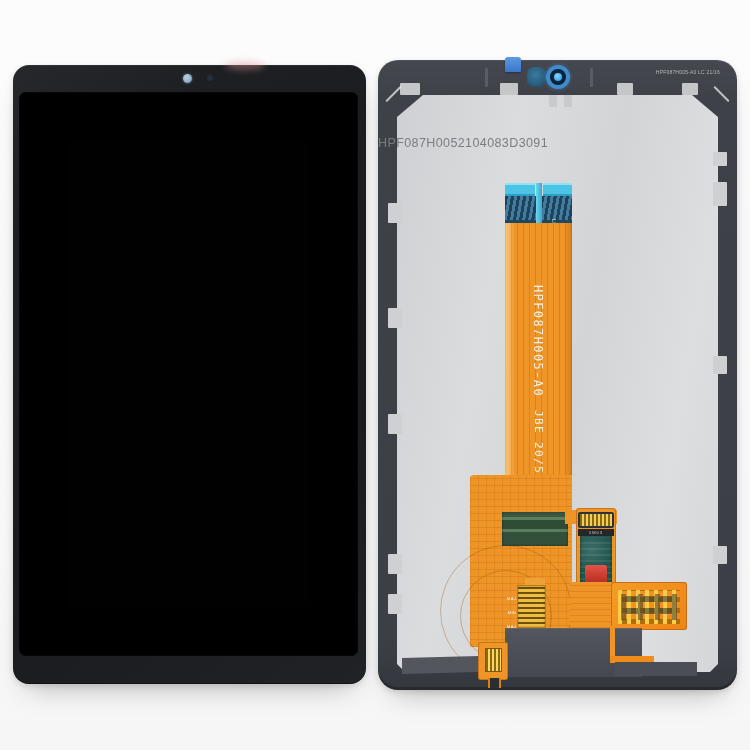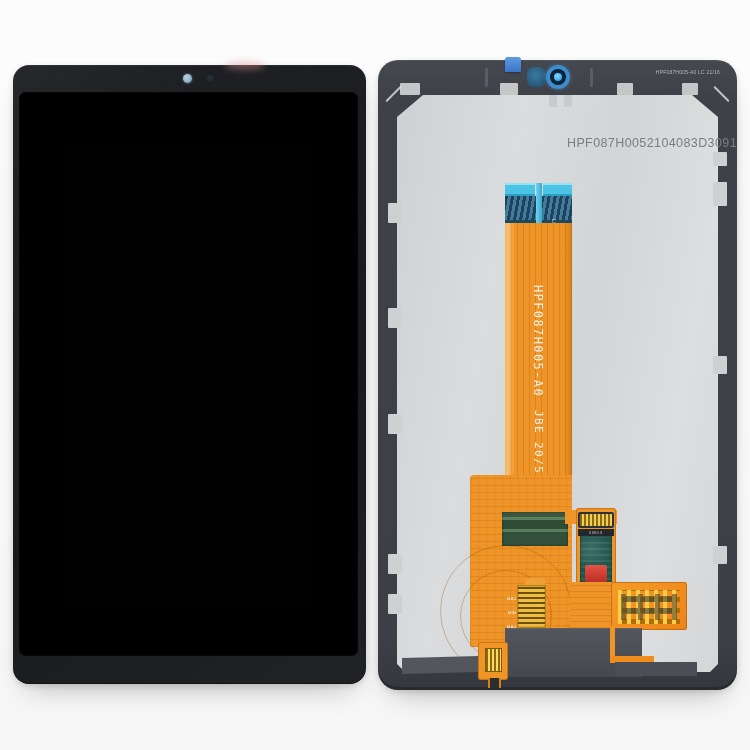--- a/index.html
+++ b/index.html
@@ -52,21 +52,21 @@
   .bracket-tab{top:35px;width:8px;height:12px;background:#c8cacc;}
   .br1{left:171px;} .br2{left:186px;}
 
   
   .notch{width:14px;background:#cfd0d2;border-radius:1px;}
   .nl{left:10px;} .nr{left:335px;}
   .n1{top:143px;height:20px;} .n2{top:248px;height:20px;} .n3{top:354px;height:20px;}
   .n4{top:494px;height:20px;} .n5{top:534px;height:20px;}
   .m1{top:92px;height:14px;} .m2{top:122px;height:24px;} .m3{top:296px;height:18px;} .m4{top:486px;height:18px;}
 
-  .serial{left:0;top:76px;width:359px;text-align:right;font-size:12.5px;color:#7b7d80;
+  .serial{left:0;top:76px;width:359px;text-align:left;font-size:12.5px;color:#7b7d80;
     letter-spacing:.4px;}
 
   
   .tape{top:123px;height:13px;background:#4cc4e6;
     box-shadow:inset 0 -2px 0 #2ea0c4, inset 0 2px 0 #93e2f4;}
   .tape.l{left:127px;width:30px;} .tape.r{left:165px;width:29px;}
   .conn-shield{left:127px;top:136px;width:67px;height:27px;background:#2d5f80;
     background-image:repeating-linear-gradient(100deg, rgba(10,40,60,.5) 0 3px, rgba(130,195,225,.28) 3px 6px);
     border-bottom:3px solid #1d4862;box-sizing:border-box;}
   .pull-strip{left:158px;top:123px;width:6px;height:48px;background:linear-gradient(90deg,#6fd4ef,#3aa8cf);}

